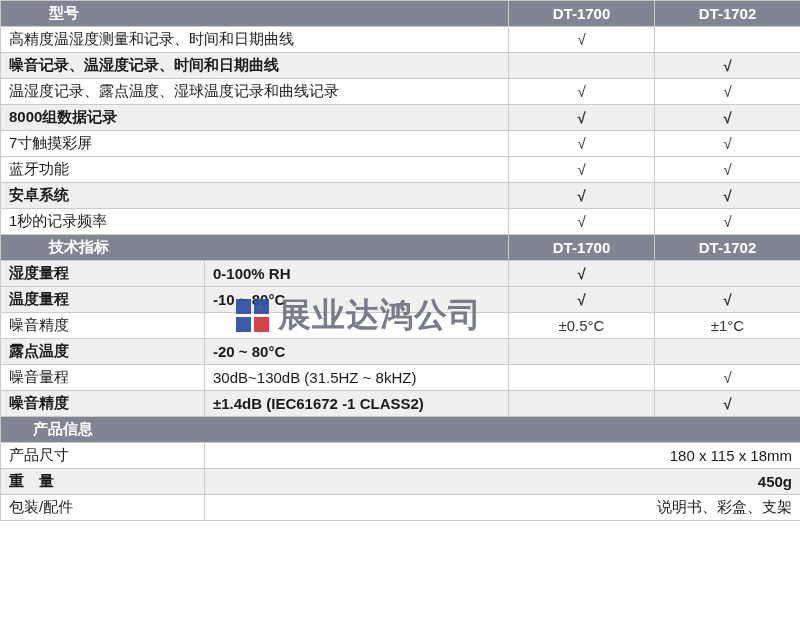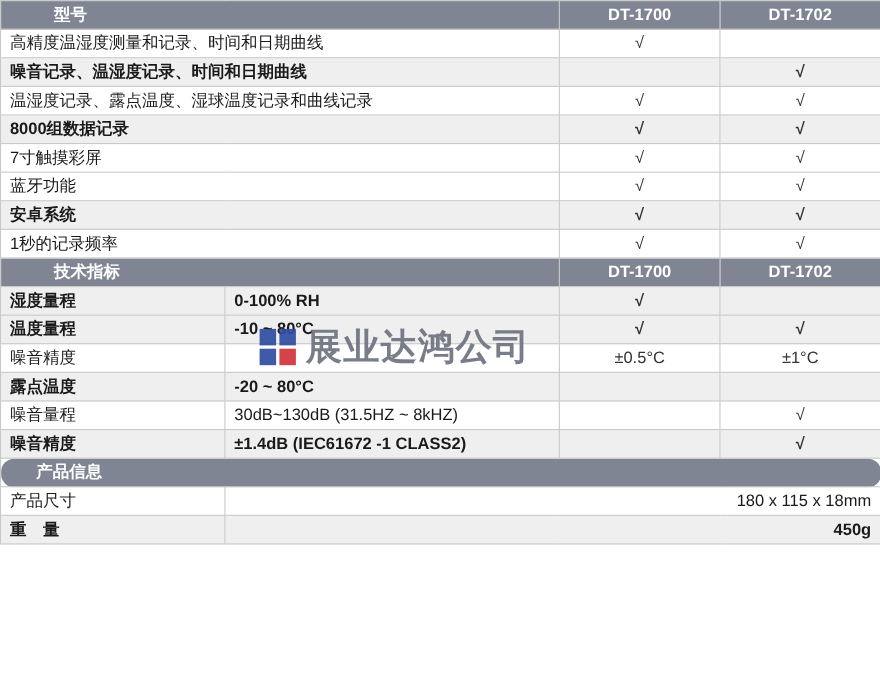--- a/index.html
+++ b/index.html
@@ -79,21 +79,20 @@
     background: #808593;
     color: #ffffff;
     font-weight: bold;
     height: 28px;
     font-size: 16px;
     border: 1px solid #808593;
   }
   .section-header td.sec-label {
     text-align: left;
     padding-left: 32px;
-    border-radius: 12px;
   }
 
   
   .watermark {
     position: absolute;
     left: 236px;
     top: 293px;
     display: flex;
     align-items: center;
     pointer-events: none;
@@ -231,20 +230,24 @@
       </tr>
 
       <tr class="row-plain">
         <td class="label-cell">产品尺寸</td>
         <td class="span-cell" colspan="3">180 x 115 x 18mm</td>
       </tr>
       <tr class="row-alt">
         <td class="label-cell">重　量</td>
         <td class="span-cell" colspan="3">450g</td>
       </tr>
+      <tr class="row-plain">
+        <td class="label-cell">包装/配件</td>
+        <td class="span-cell" colspan="3">说明书、彩盒、支架</td>
+      </tr>
 
     </tbody>
   </table>
 
   <div class="watermark">
     <span class="wm-mark">
       <span class="wm-sq s1"></span>
       <span class="wm-sq s2"></span>
       <span class="wm-sq s3"></span>
       <span class="wm-sq s4"></span>

